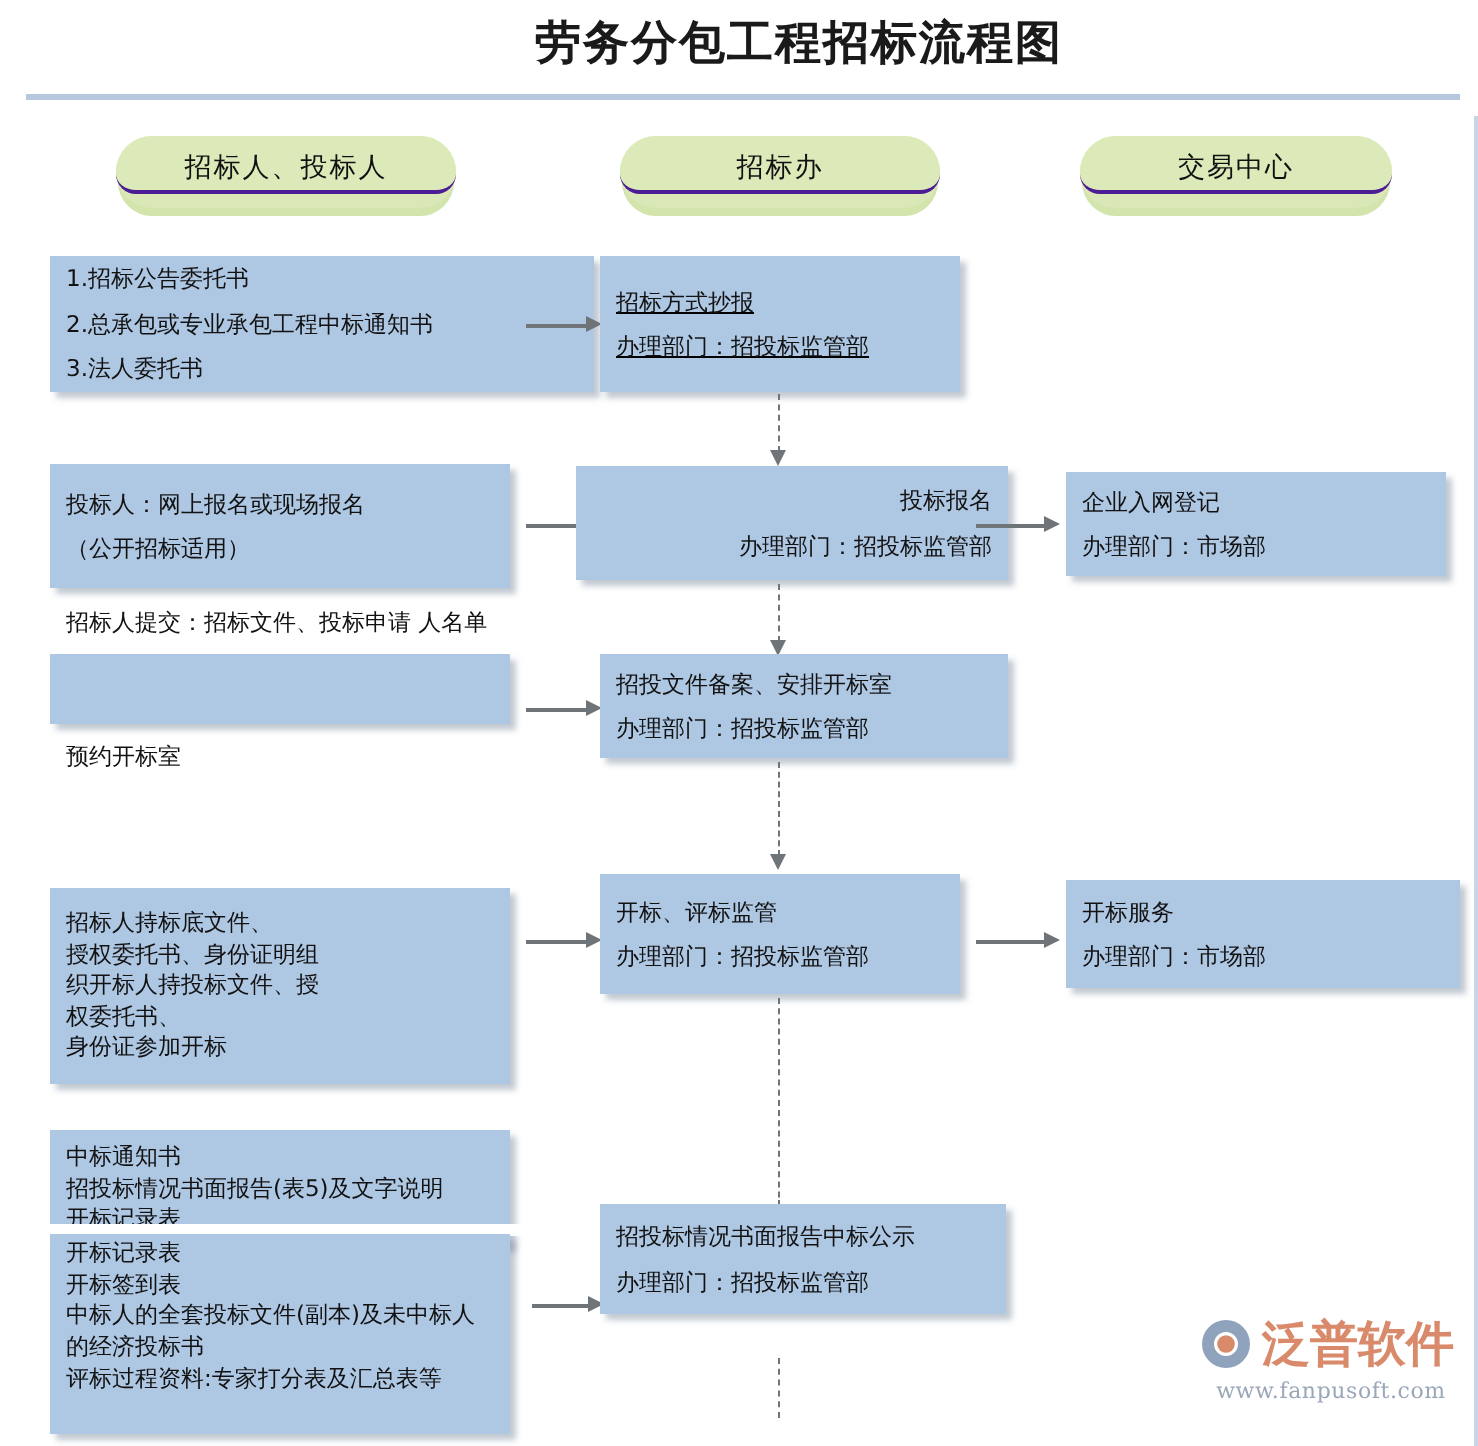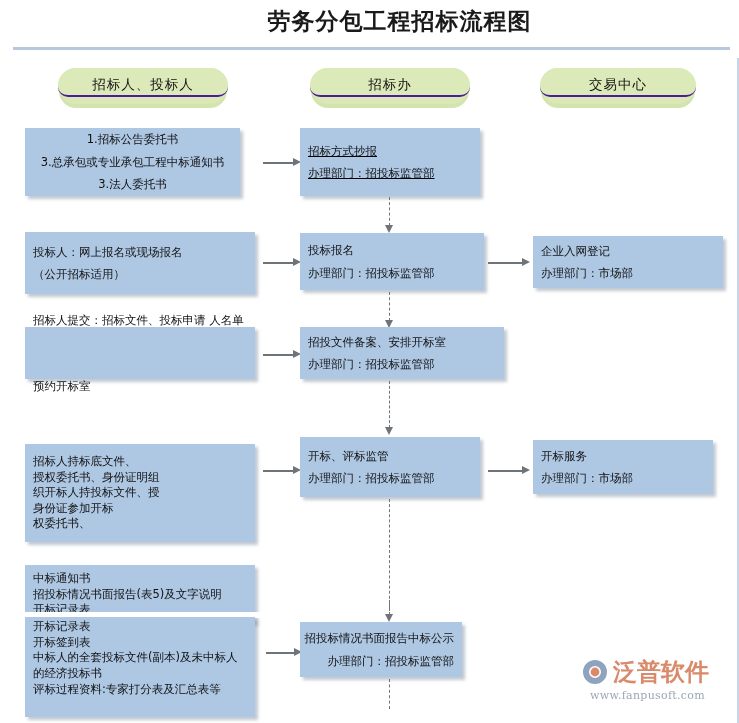--- a/index.html
+++ b/index.html
@@ -148,21 +148,21 @@
 
   
   .overlap-band {
     position: absolute;
     background: #ffffff;
   }
 
   
   .watermark {
     position: absolute;
-    right: 24px;
+    right: 6px;
     bottom: 6px;
     width: 135px;
     height: 60px;
   }
   .wm-row {
     display: flex;
     align-items: center;
     gap: 3px;
   }
   .wm-mark {
@@ -211,23 +211,23 @@
     <div class="pill-inner">
       <span class="pill-label">招标办</span>
     </div>
   </div>
   <div class="pill" style="left:540px; top:68px; width:156px;">
     <div class="pill-inner">
       <span class="pill-label">交易中心</span>
     </div>
   </div>
 
-  <div class="box spaced" style="left:25px; top:128px; width:215px; height:68px;text-align:center;">
+  <div class="box spaced" style="left:25px; top:128px; width:272px; height:68px;">
     <div class="line">1.招标公告委托书</div>
-    <div class="line">3.总承包或专业承包工程中标通知书</div>
+    <div class="line">2.总承包或专业承包工程中标通知书</div>
     <div class="line">3.法人委托书</div>
   </div>
 
   <div class="h-arrow" style="left:263px; top:158px; width:38px;">
     <div class="shaft"></div>
     <div class="head"></div>
   </div>
 
   <div class="box spaced" style="left:300px; top:128px; width:180px; height:68px;text-decoration:underline;">
     <div class="line">招标方式抄报</div>
@@ -242,41 +242,41 @@
   <div class="box spaced" style="left:25px; top:232px; width:230px; height:62px;">
     <div class="line">投标人：网上报名或现场报名</div>
     <div class="line">（公开招标适用）</div>
   </div>
 
   <div class="h-arrow" style="left:263px; top:258px; width:38px;">
     <div class="shaft"></div>
     <div class="head"></div>
   </div>
 
-  <div class="box spaced" style="left:300px; top:233px; width:184px; height:57px;">
+  <div class="box spaced" style="left:288px; top:233px; width:216px; height:57px;align-items:flex-end;">
     <div class="line">投标报名</div>
     <div class="line">办理部门：招投标监管部</div>
   </div>
 
   <div class="h-arrow" style="left:488px; top:258px; width:42px;">
     <div class="shaft"></div>
     <div class="head"></div>
   </div>
 
   <div class="box spaced" style="left:533px; top:236px; width:190px; height:52px;">
     <div class="line">企业入网登记</div>
     <div class="line">办理部门：市场部</div>
   </div>
 
   <div class="v-arrow" style="left:385px; top:292px; width:9px; height:36px;">
     <div class="shaft"></div>
     <div class="head"></div>
   </div>
 
-  <div class="box spaced" style="left:25px; top:327px; width:230px; height:52px;gap:44px;">
+  <div class="box spaced" style="left:25px; top:327px; width:230px; height:35px;gap:44px;">
     <div class="line">招标人提交：招标文件、投标申请 人名单</div>
     <div class="line">预约开标室</div>
   </div>
 
   <div class="h-arrow" style="left:263px; top:350px; width:38px;">
     <div class="shaft"></div>
     <div class="head"></div>
   </div>
 
   <div class="box spaced" style="left:300px; top:327px; width:204px; height:52px;">
@@ -286,40 +286,40 @@
 
   <div class="v-arrow" style="left:385px; top:381px; width:9px; height:54px;">
     <div class="shaft"></div>
     <div class="head"></div>
   </div>
 
   <div class="box tight" style="left:25px; top:423px; width:230px; height:98px;margin-top:21px;">
     <div class="line">招标人持标底文件、</div>
     <div class="line">授权委托书、身份证明组</div>
     <div class="line">织开标人持投标文件、授</div>
+    <div class="line">权委托书、</div>
     <div class="line">身份证参加开标</div>
-    <div class="line">权委托书、</div>
   </div>
 
   <div class="h-arrow" style="left:263px; top:466px; width:38px;">
     <div class="shaft"></div>
     <div class="head"></div>
   </div>
 
   <div class="box spaced" style="left:300px; top:437px; width:180px; height:60px;">
     <div class="line">开标、评标监管</div>
     <div class="line">办理部门：招投标监管部</div>
   </div>
 
   <div class="h-arrow" style="left:488px; top:466px; width:42px;">
     <div class="shaft"></div>
     <div class="head"></div>
   </div>
 
-  <div class="box spaced" style="left:533px; top:440px; width:180px; height:54px;">
+  <div class="box spaced" style="left:533px; top:440px; width:197px; height:54px;">
     <div class="line">开标服务</div>
     <div class="line">办理部门：市场部</div>
   </div>
 
   <div class="v-seg" style="left:389px; top:499px; height:110px;"></div>
   <div class="v-arrow" style="left:385px; top:600px; width:9px; height:22px;">
     <div class="shaft"></div>
     <div class="head"></div>
   </div>
 
@@ -337,21 +337,21 @@
     <div class="line">中标人的全套投标文件(副本)及未中标人</div>
     <div class="line">的经济投标书</div>
     <div class="line">评标过程资料:专家打分表及汇总表等</div>
   </div>
 
   <div class="h-arrow" style="left:266px; top:648px; width:36px;">
     <div class="shaft"></div>
     <div class="head"></div>
   </div>
 
-  <div class="box spaced" style="left:300px; top:622px; width:162px; height:55px;align-items:flex-end;">
+  <div class="box spaced" style="left:300px; top:602px; width:203px; height:55px;">
     <div class="line">招投标情况书面报告中标公示</div>
     <div class="line">办理部门：招投标监管部</div>
   </div>
 
   <div class="v-seg" style="left:389px; top:679px; height:30px;"></div>
 
   <div class="wm-right-rule"></div>
 
   <div class="watermark">
     <div class="wm-row">

